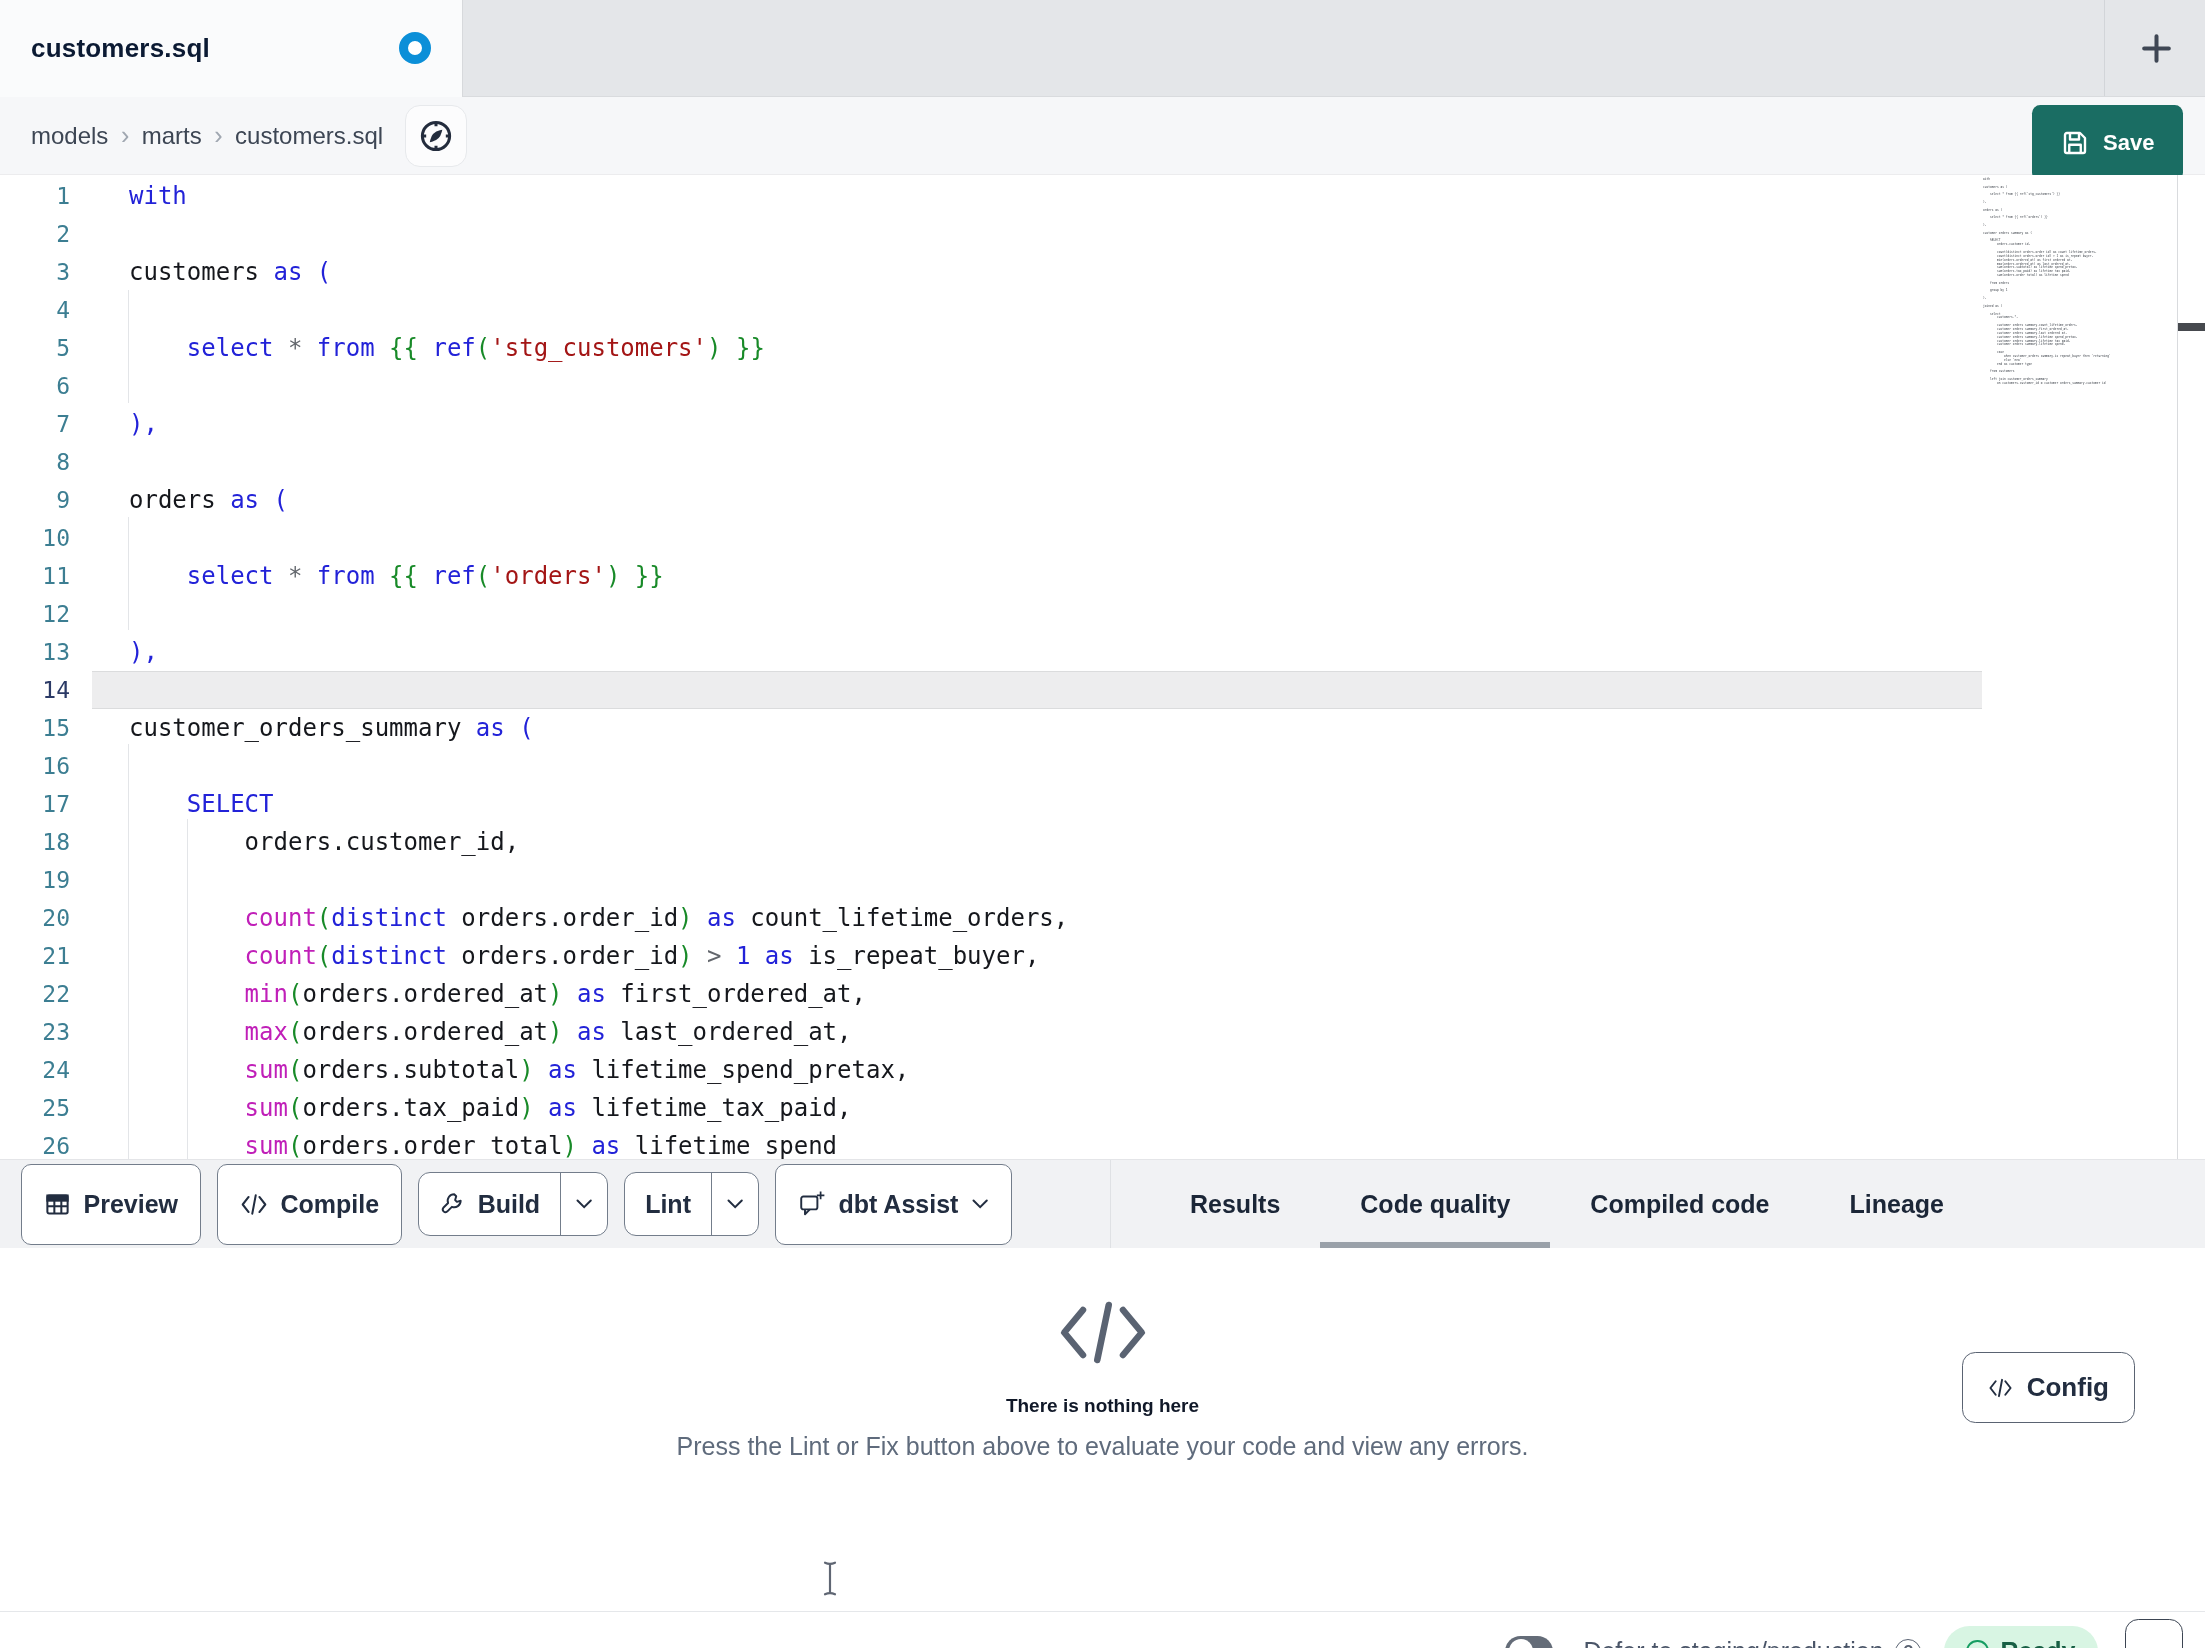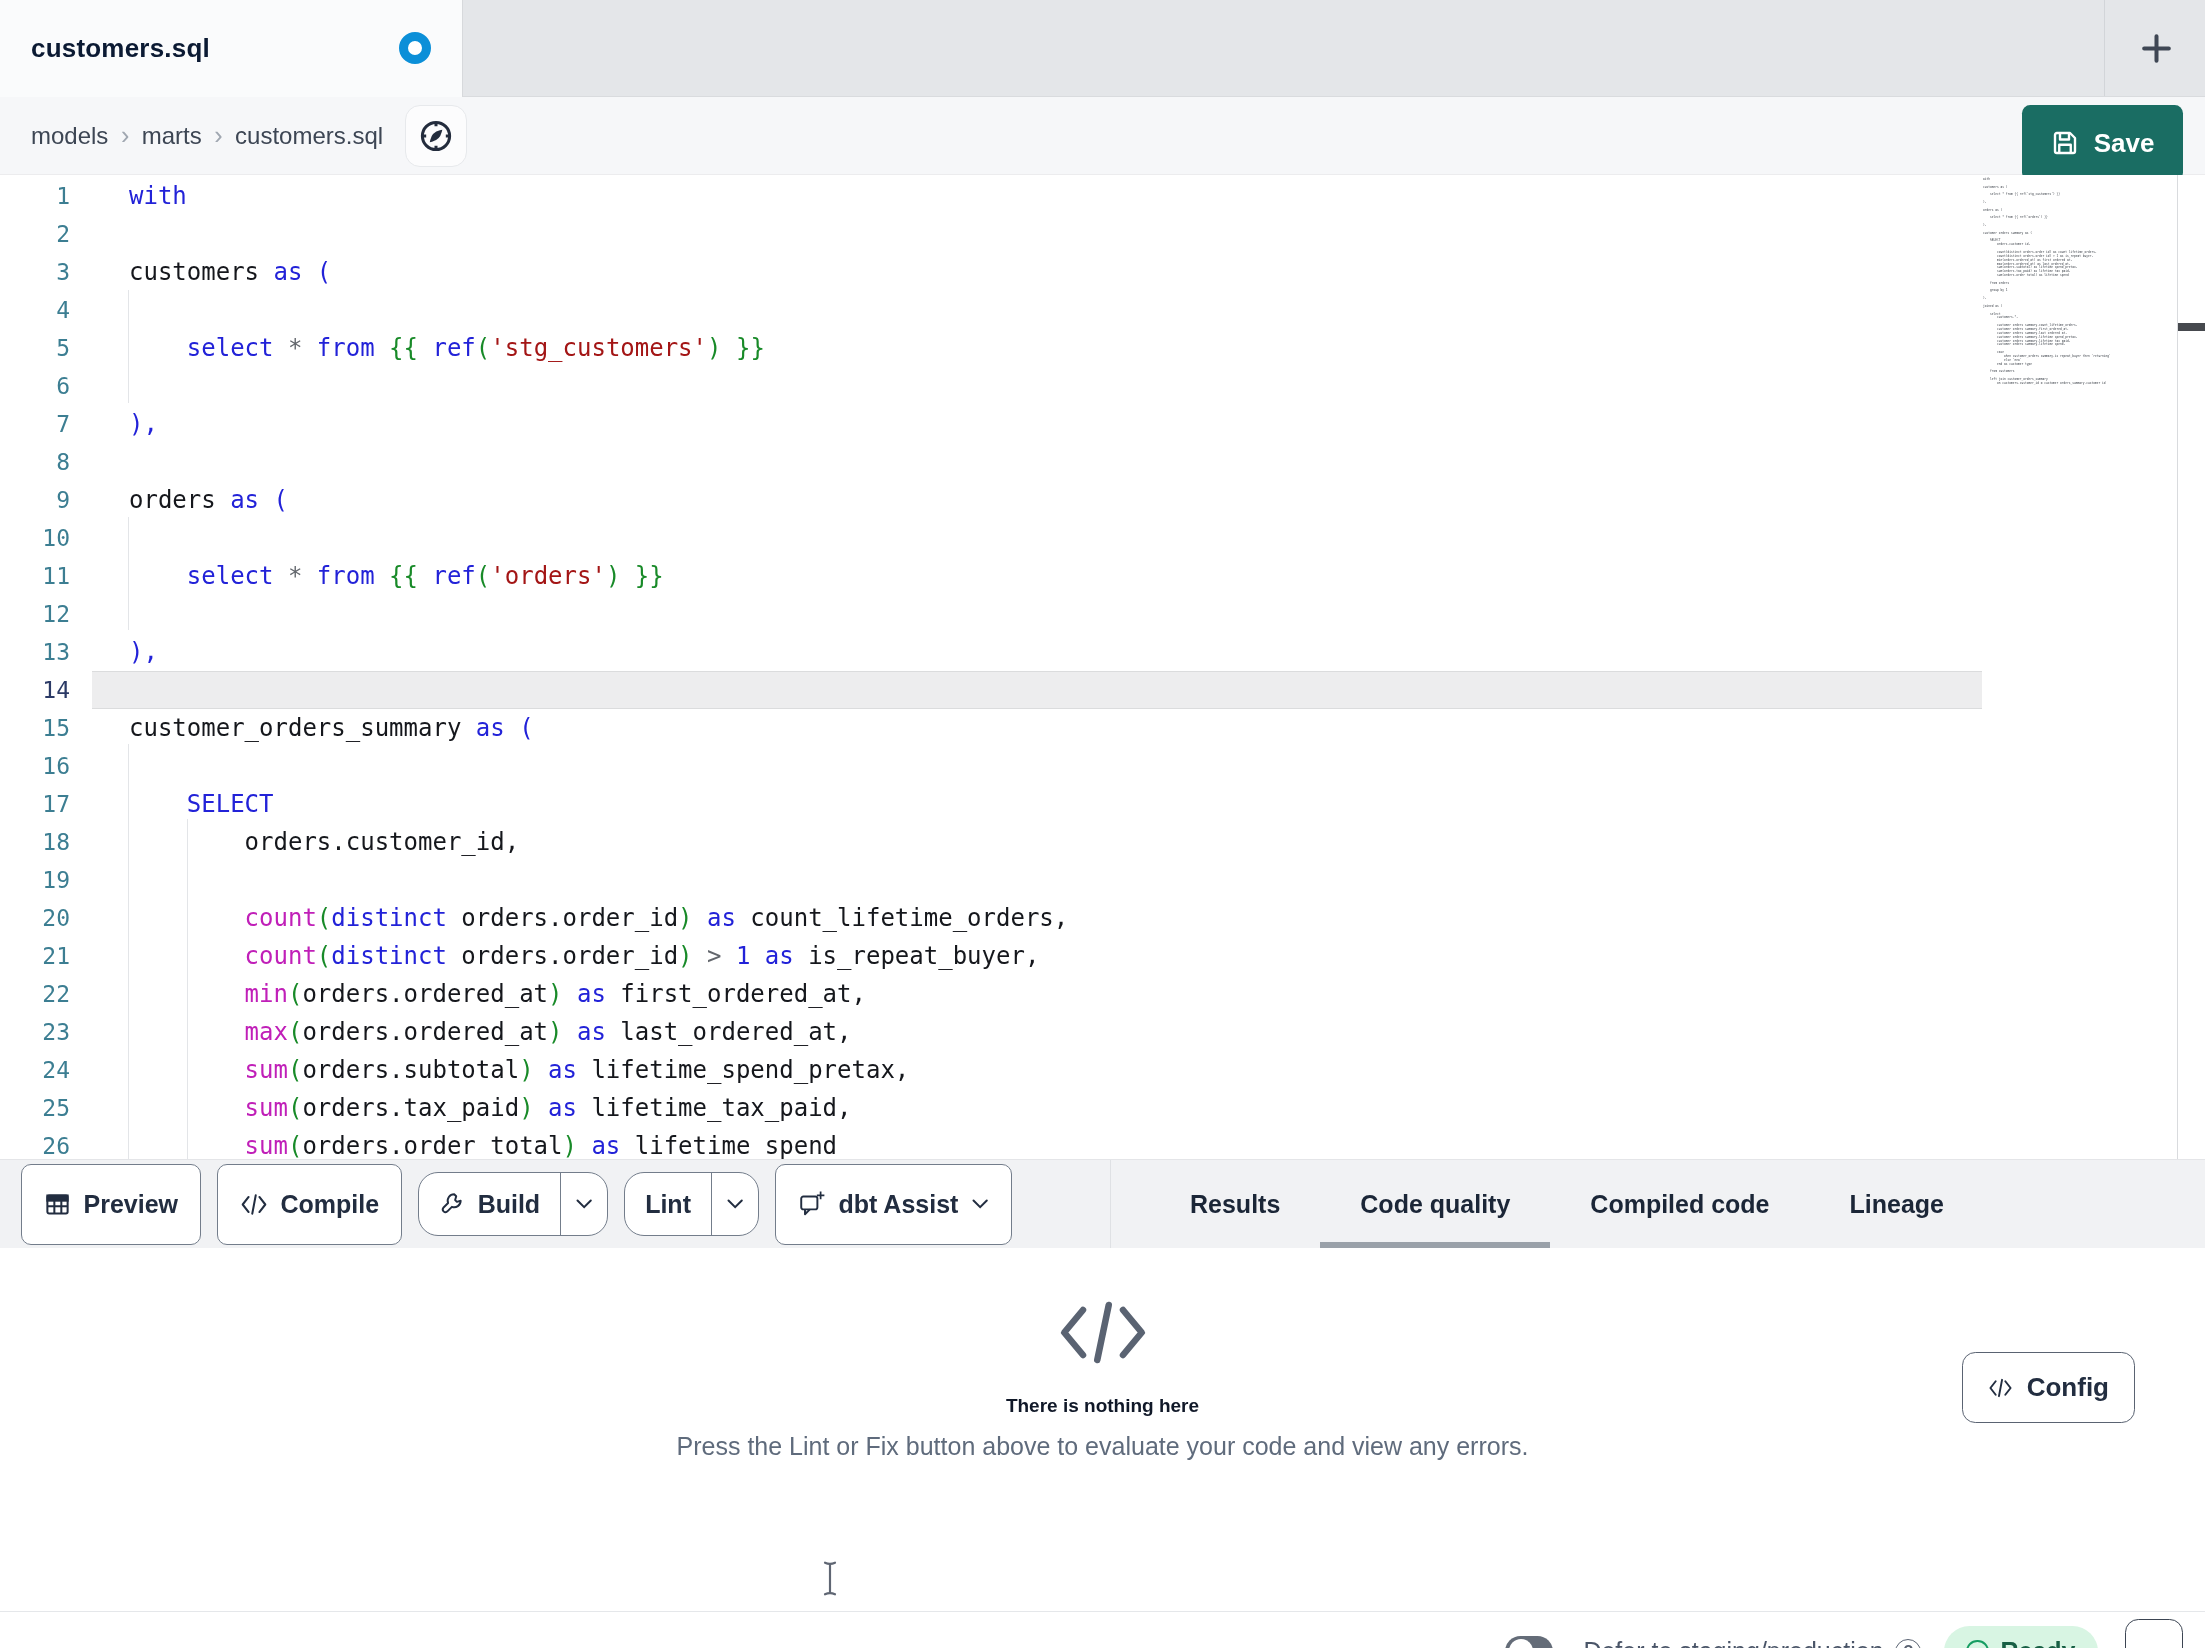--- a/index.html
+++ b/index.html
@@ -28,21 +28,21 @@
   .bc { display:flex; align-items:flex-end; gap:12.5px; font-size:24px; color:#3d4654; }
   .bc-sep { color:#a0a7b1; font-size:25px; }
   .bc-item { cursor:default; }
   .compass-btn {
     width:62px; height:62px; border-radius:15px; border:0.8px solid #e7e9ec; background:#fcfcfd;
     margin-left:22px; display:flex; align-items:center; justify-content:center;
   }
   .save-btn {
     position:absolute; right:22.5px; top:8.3px; height:76px; padding:0 28px;
     background:var(--accent,#1a6d63); border-radius:8.3px; border:none;
-    display:flex; align-items:center; gap:13.3px; color:#fff; font-size:26px; font-weight:600;
+    display:flex; align-items:center; gap:13.3px; color:#fff; font-size:22px; font-weight:600;
     font-family:"Liberation Sans",sans-serif;
   }
   
   .editor { height:984px; background:#fff; position:relative; overflow:hidden; }
   .rows { position:absolute; inset:0; padding-top:1.7px; }
   .crow { height:38px; display:flex; position:relative; }
   .gut {
     width:92px; flex:0 0 92px; text-align:right; padding-right:22px;
     font-family:"DejaVu Sans Mono",monospace; font-size:23px; line-height:38px;
     color:var(--line_number,#3c7e92);
@@ -77,21 +77,21 @@
   }
   .scrollstrip { position:absolute; right:0; top:0; bottom:0; width:28px; border-left:0.8px solid #d9dbde; background:#fff; z-index:3; }
   .scrollthumb { position:absolute; right:0; top:148px; width:27.5px; height:7.5px; background:#46494e; }
   
   .toolbar { height:89px; background:#f1f2f4; border-top:0.8px solid #e4e5e8; position:relative; display:flex; align-items:center; padding-left:21px; gap:16px; }
   .tbtn {
     height:81px; background:#fff; border:1.7px solid #737d8b; border-radius:10px;
     display:inline-flex; align-items:center; padding:0 22px; gap:12.5px;
     font-size:25px; font-weight:600; color:#222d40; font-family:"Liberation Sans",sans-serif;
   }
-  .splitbtn { height:64px; background:#fff; border:1.7px solid #737d8b; border-radius:20px; display:inline-flex; align-items:stretch; padding:0; overflow:hidden; }
+  .splitbtn { height:64px; background:#fff; border:1.7px solid #737d8b; border-radius:12px; display:inline-flex; align-items:stretch; padding:0; overflow:hidden; }
   .split-main { display:inline-flex; align-items:center; gap:12.5px; padding:0 20px; font-size:25px; font-weight:600; color:#222d40; background:none; border:none; font-family:inherit; }
   .split-arrow { display:inline-flex; align-items:center; justify-content:center; width:47px; border-left:1.7px solid #737d8b; background:none; border-top:none;border-right:none;border-bottom:none; }
   .tb-divider { position:absolute; left:1110px; top:0; bottom:0; width:0.8px; background:#dfe1e4; }
   .result-tabs { position:absolute; left:1110px; right:0; top:0; bottom:0; display:flex; align-items:stretch; padding-left:40px; }
   .rtab { position:relative; display:flex; align-items:center; padding:0 40px; font-size:25px; font-weight:600; color:#1b2637; cursor:default; }
   .rtab.active::after { content:""; position:absolute; left:0; right:0; bottom:0; height:5.8px; background:#9aa1a9; }
   
   .panel { height:316px; background:#fff; position:relative; text-align:center; }
   .empty-icon { margin-top:47px; }
   .empty-title { margin-top:22px; font-size:19px; font-weight:700; color:#101828; }

